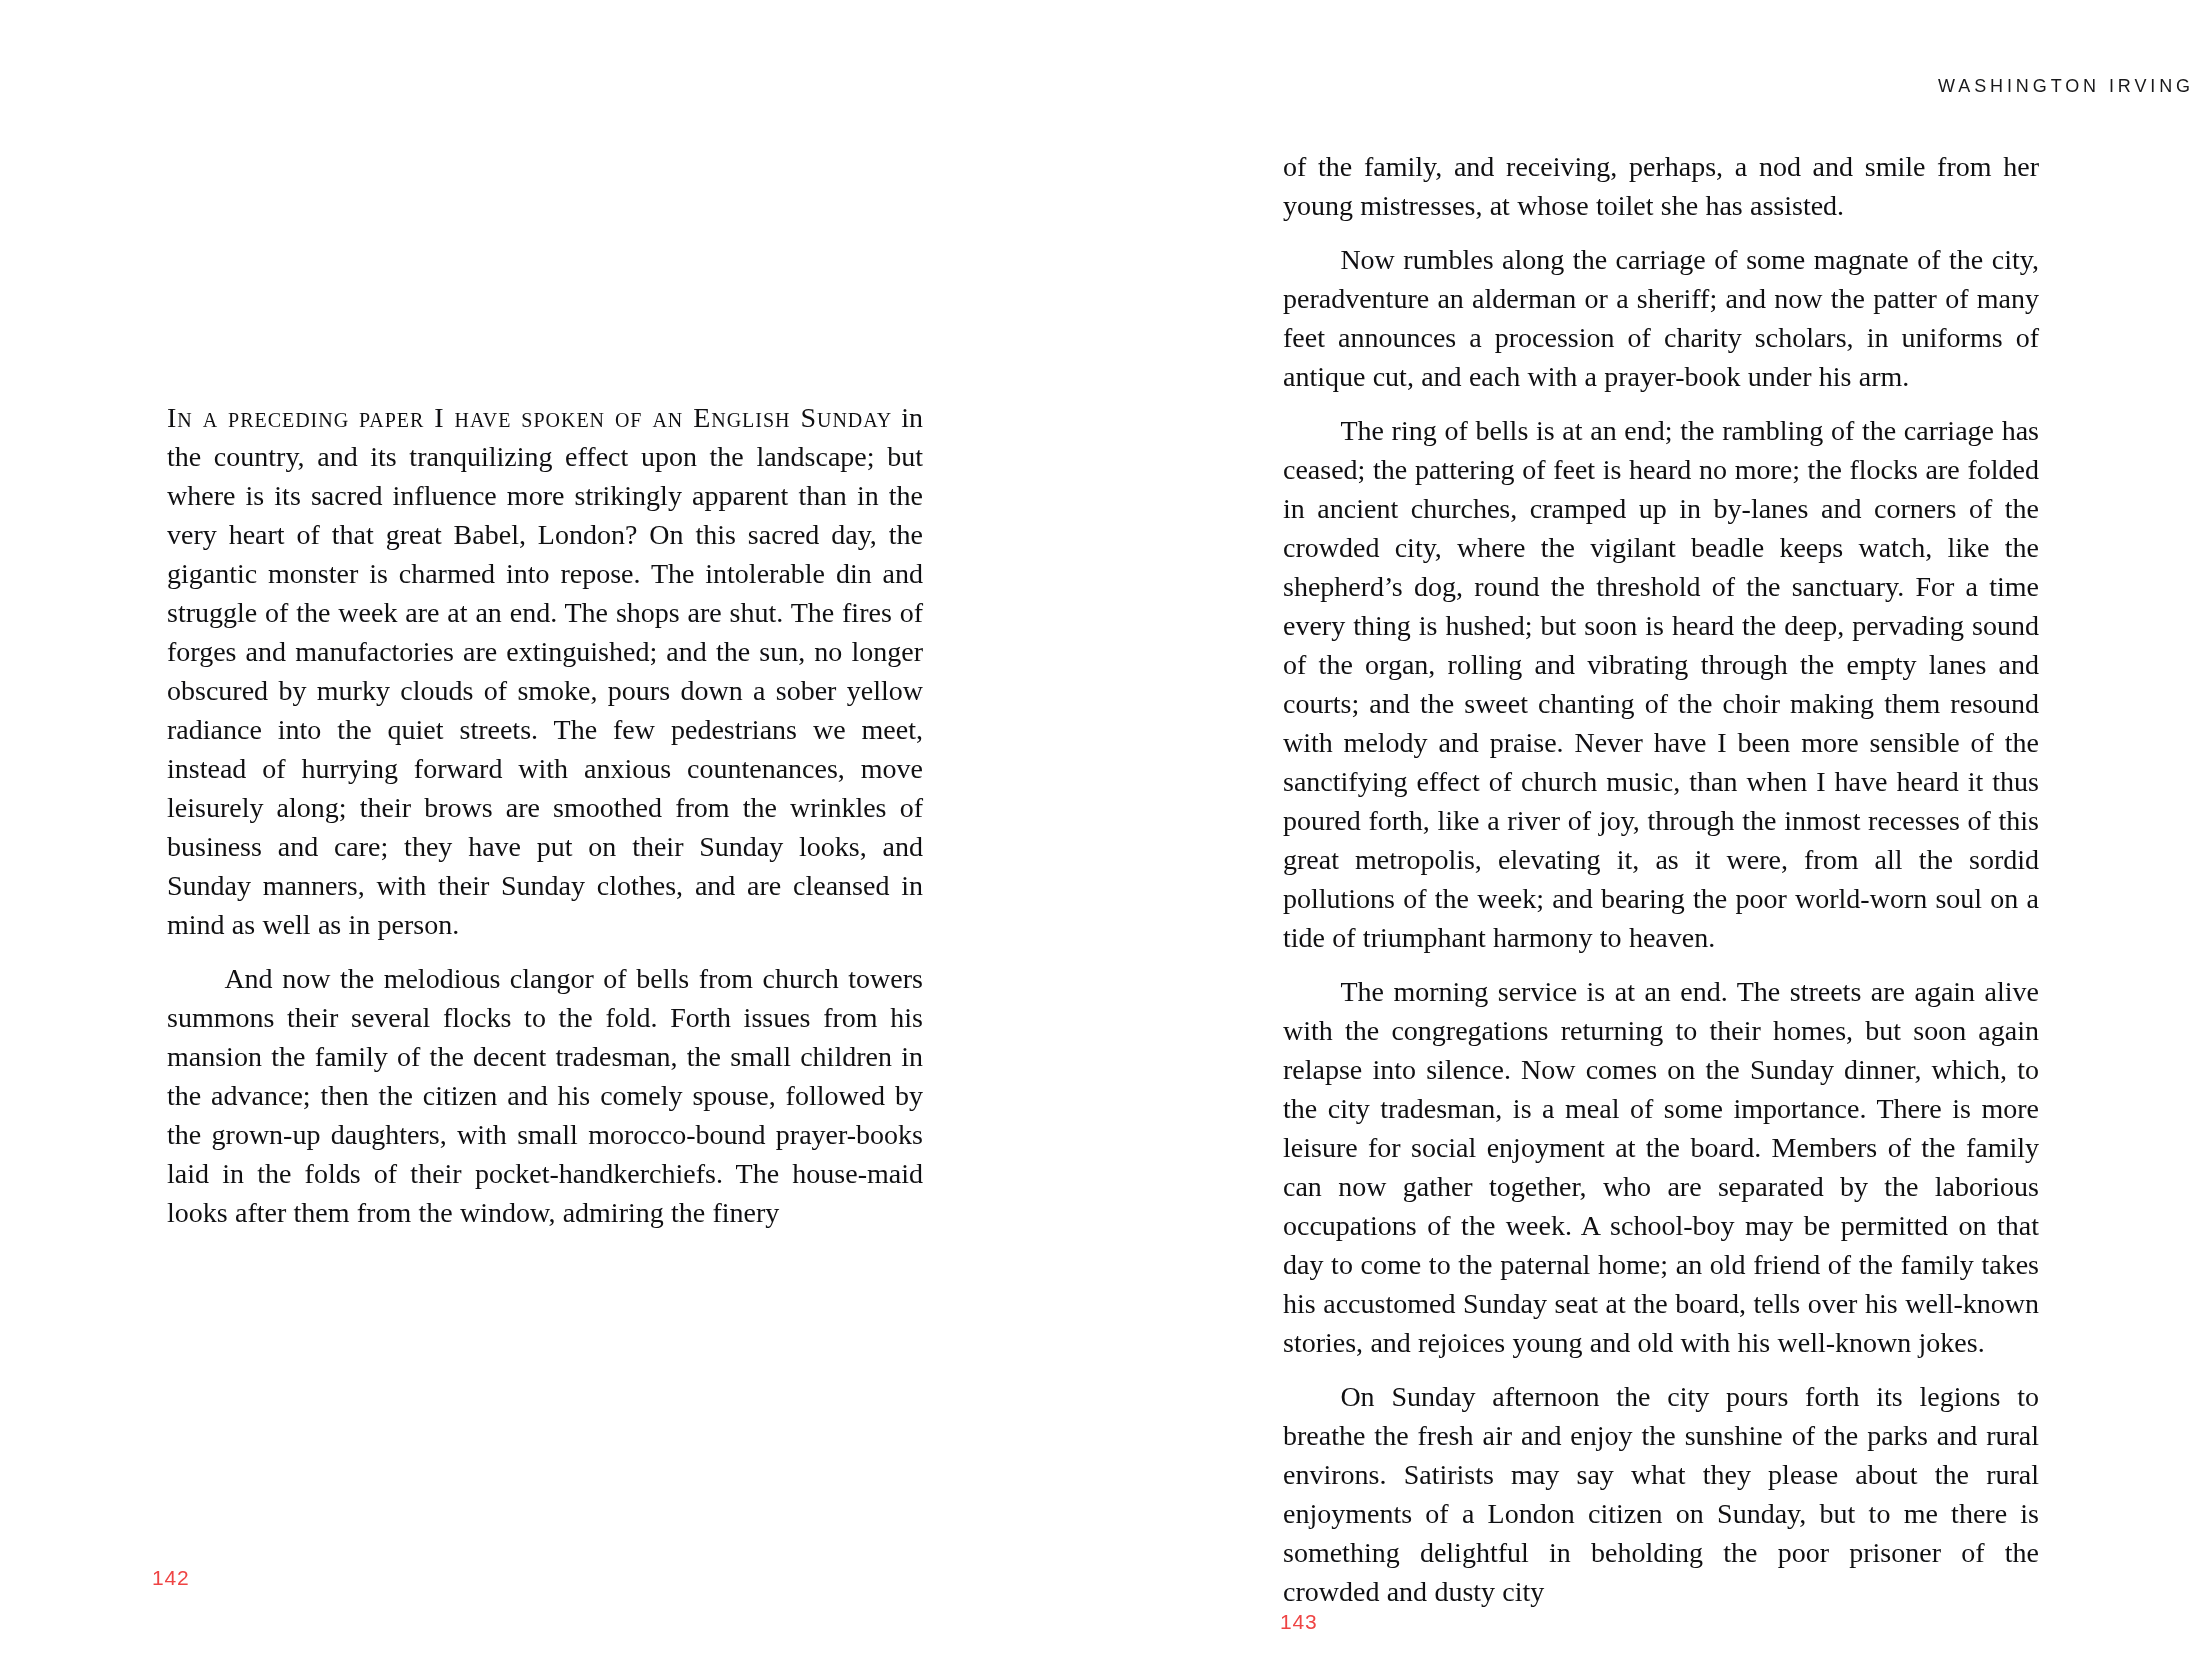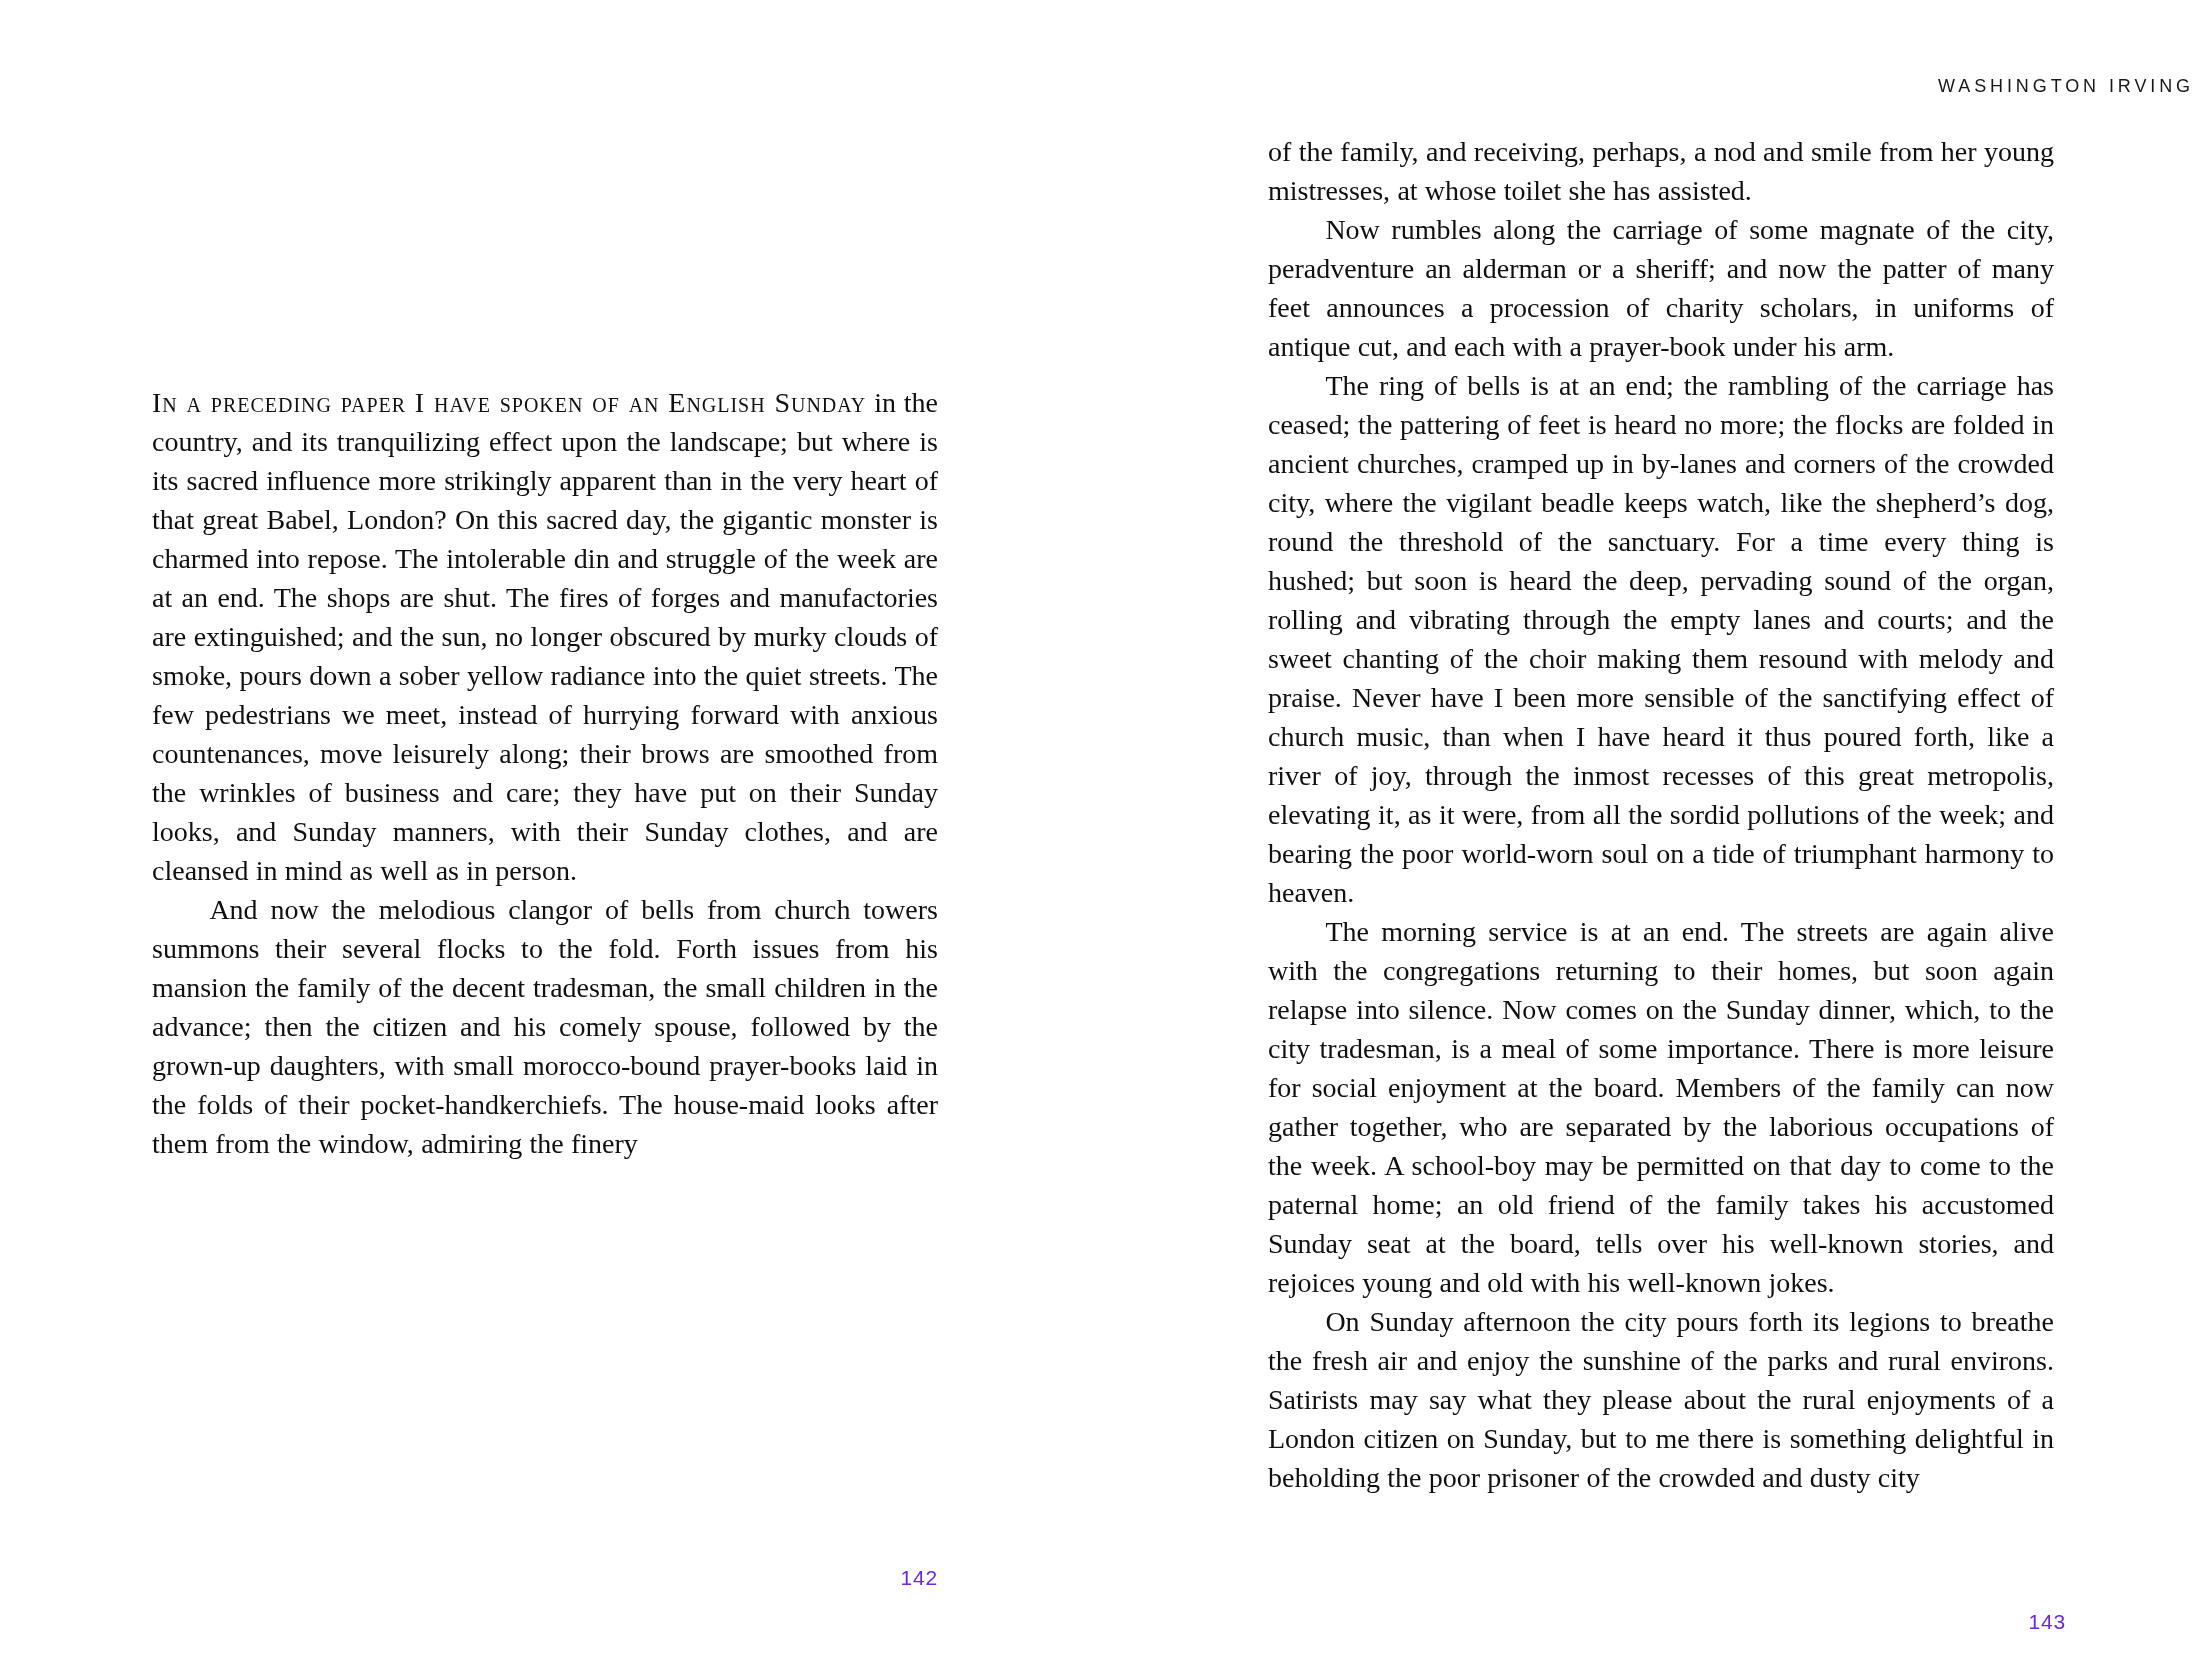--- a/index.html
+++ b/index.html
@@ -67,21 +67,21 @@
     padding-top: 261px;
     padding-bottom: 0;
     text-transform: uppercase;
     white-space: nowrap;
   }
 
   .title-gap { height: 251px; }
 
   
   p.body {
-    margin: 0;
+    margin: 15px;
     font-size: 28px;
     line-height: 39px;
     color: #101012;
     text-align: justify;
     text-justify: inter-word;
     hyphens: none;
     -webkit-hyphens: none;
     word-spacing: 0.01em;
   }
   p.body + p.body { text-indent: 2.05em; }
@@ -92,26 +92,26 @@
     font-variant: small-caps;
     font-feature-settings: "smcp" 1;
     letter-spacing: 0.035em;
   }
 
   
   .folio {
     position: absolute;
     top: 1567px;
     width: 786px;
-    text-align: right;
+    text-align: left;
     font-family: "Liberation Sans", "DejaVu Sans", sans-serif;
     font-size: 21px;
     font-weight: 400;
     letter-spacing: 0.8px;
-    color: #6d28d9;
+    color: #ef4444;
     line-height: 1;
   }
   .page.left  .folio { left: 152px; }
   .page.right .folio { left: 183px; margin-top: 44px; }
 </style>
 </head>
 <body>
 
 <div id="spread">
 

